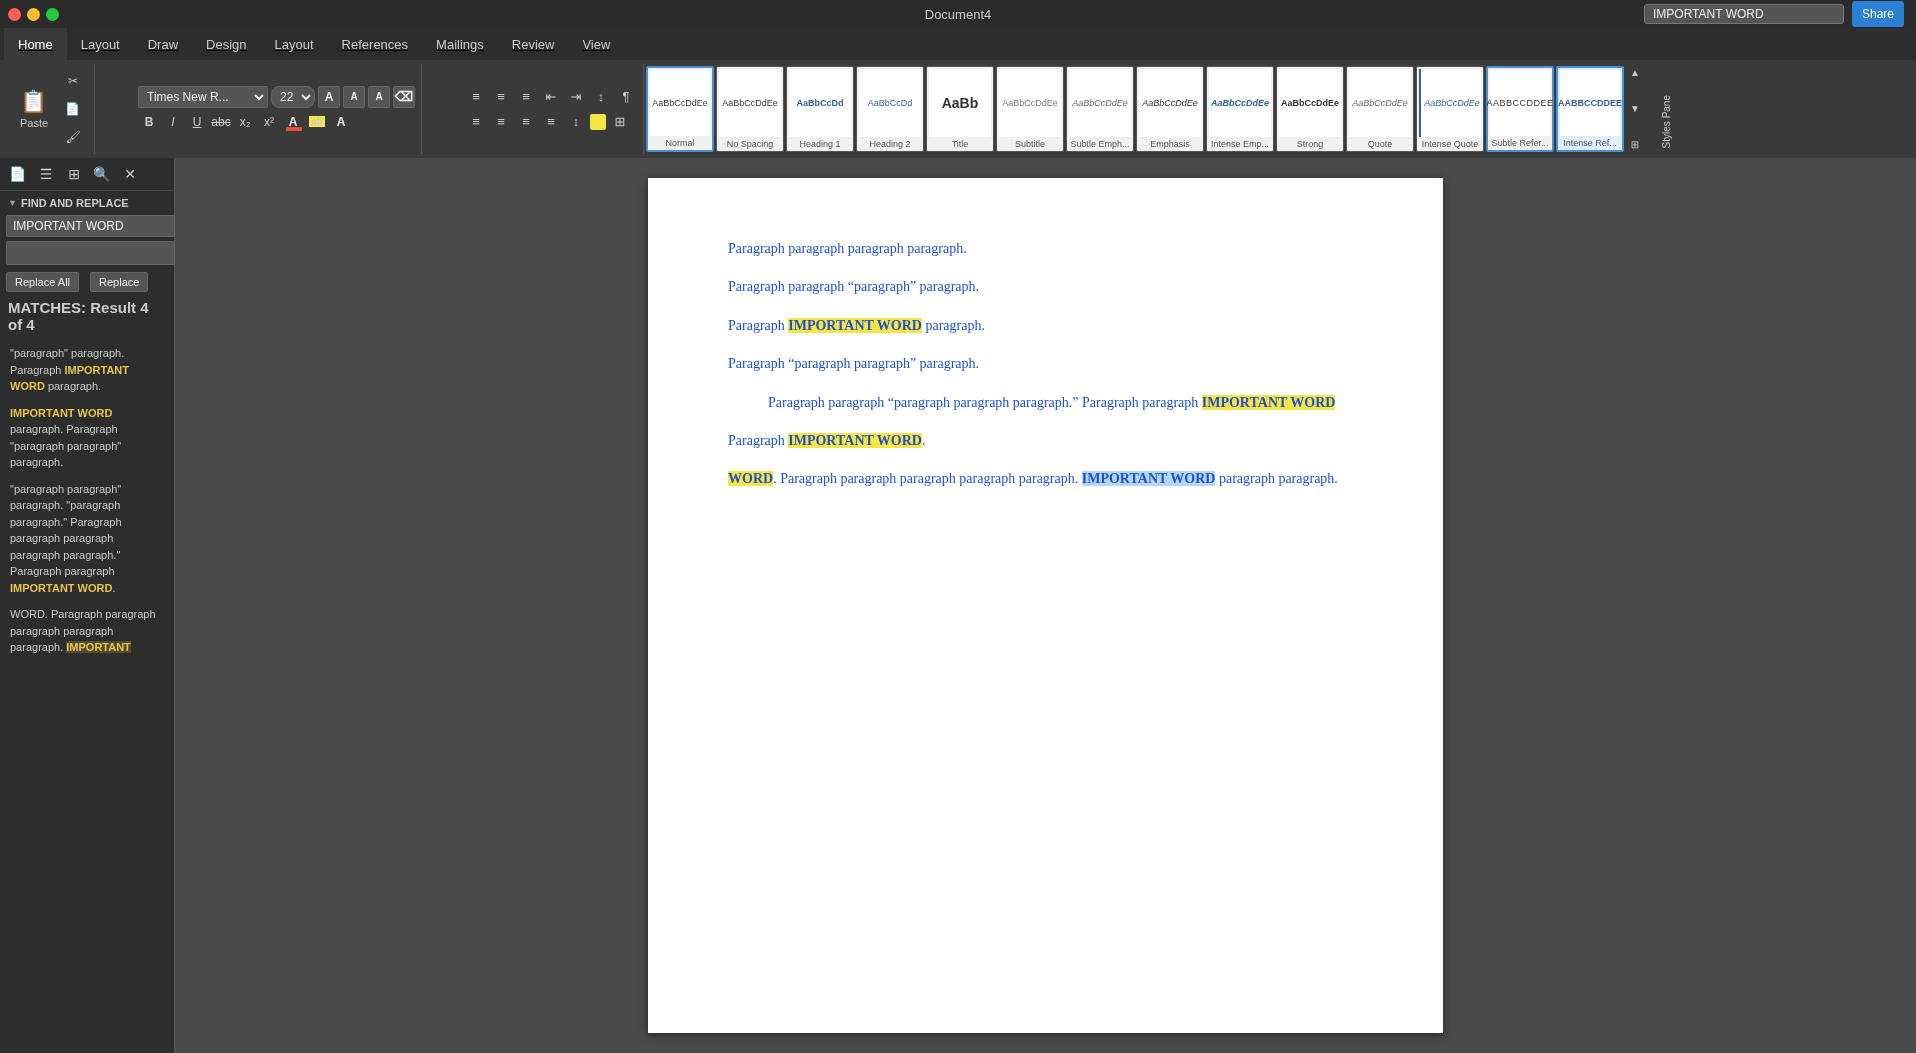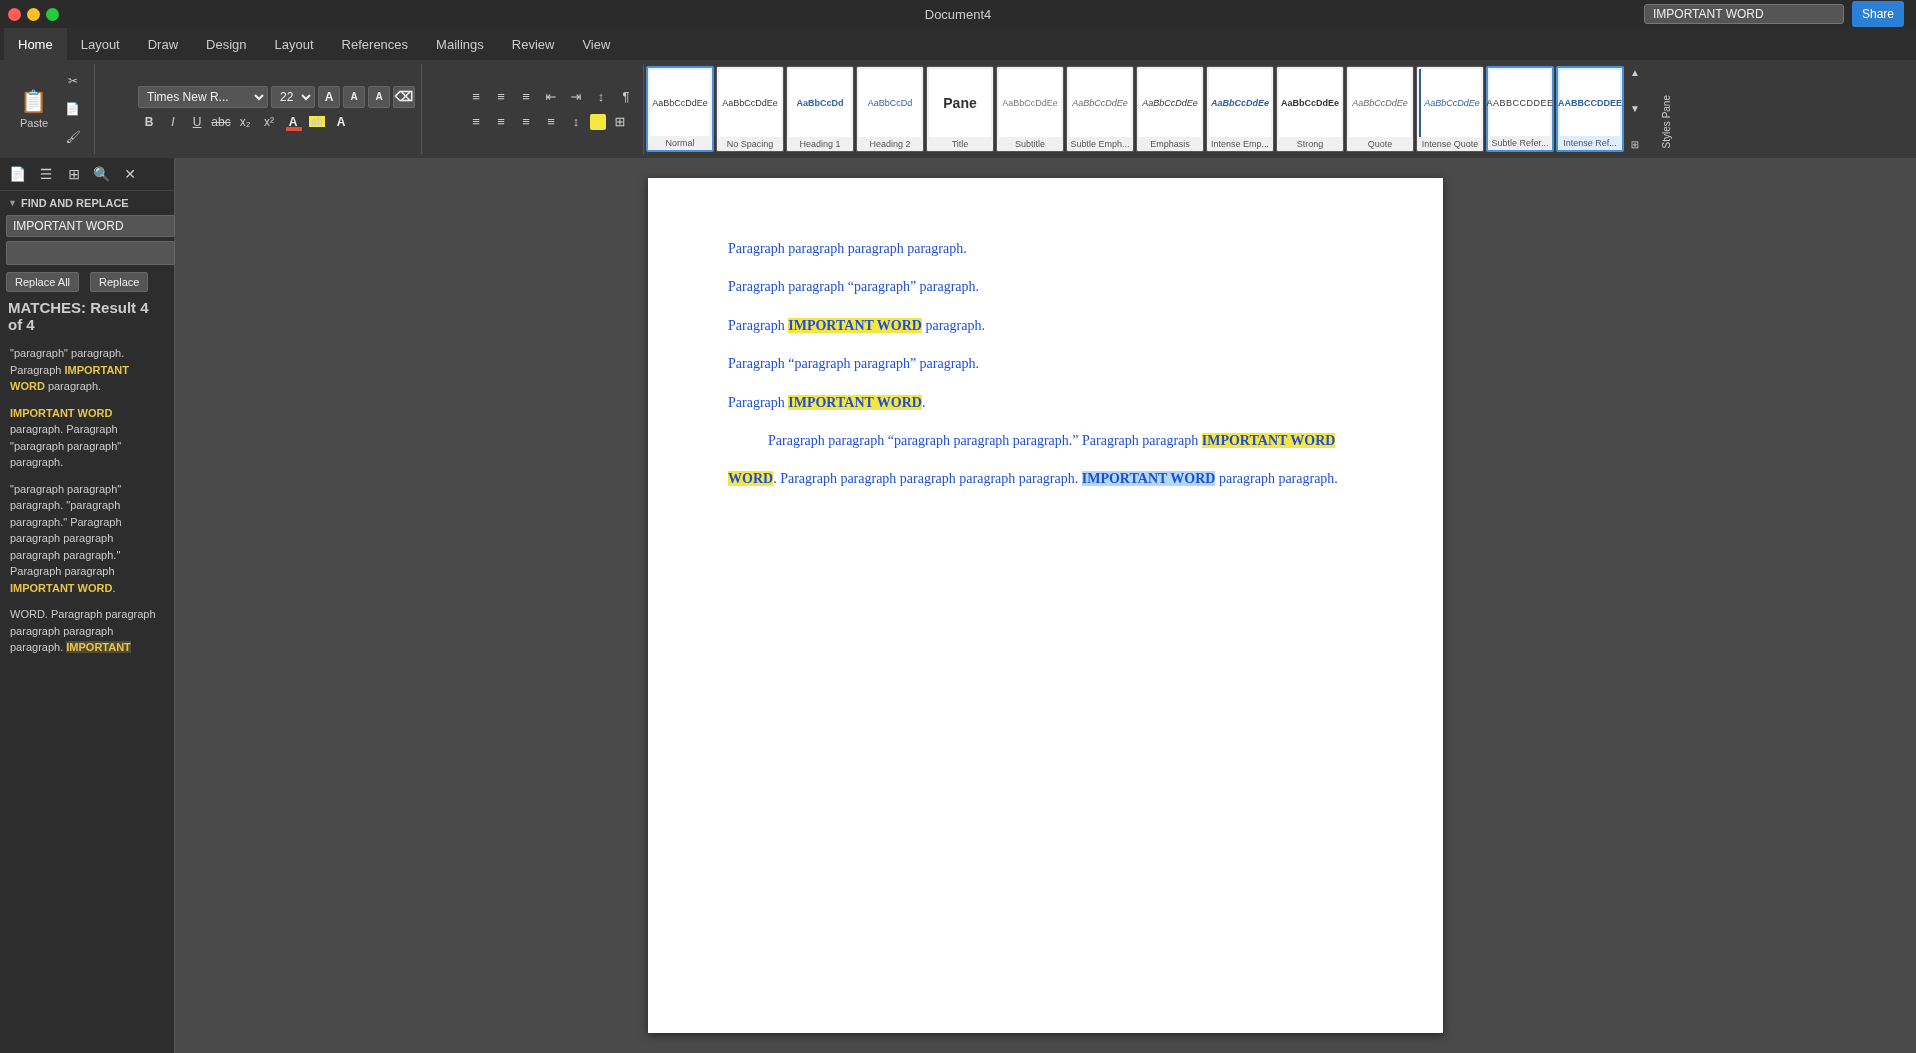--- a/index.html
+++ b/index.html
@@ -36,20 +36,21 @@
       display: flex;
       align-items: center;
       gap: 8px;
     }
     .ribbon-tabs {
       display: flex;
       align-items: flex-start;
       background: #2d2d2d;
       height: 32px;
       padding-left: 4px;
+      text-decoration: underline;
     }
     .ribbon-tab {
       padding: 0 14px;
       height: 100%;
       display: flex;
       align-items: center;
       color: #ccc;
       font-size: 13px;
       cursor: pointer;
     }
@@ -117,21 +118,21 @@
       border-radius: 2px;
       width: 130px;
       cursor: pointer;
     }
     .font-size-select {
       background: #555;
       border: 1px solid #666;
       color: #eee;
       padding: 2px 4px;
       font-size: 12px;
-      border-radius: 2px;
+      border-radius: 8px;
       width: 44px;
       cursor: pointer;
     }
     .small-btn {
       background: #555;
       border: 1px solid #666;
       color: #eee;
       width: 22px; height: 22px;
       display: flex; align-items: center; justify-content: center;
       border-radius: 2px;
@@ -553,21 +554,21 @@
     </div>
     <div class="style-item">
       <div class="style-preview" style="font-size:9px;color:#2e5fa3;font-weight:bold;">AaBbCcDd</div>
       <div class="style-label">Heading 1</div>
     </div>
     <div class="style-item">
       <div class="style-preview" style="font-size:9px;color:#2e5fa3;">AaBbCcDd</div>
       <div class="style-label">Heading 2</div>
     </div>
     <div class="style-item">
-      <div class="style-preview" style="font-size:14px;color:#333;font-weight:bold;">Pane</div>
+      <div class="style-preview" style="font-size:14px;color:#333;font-weight:bold;">AaBb</div>
       <div class="style-label">Title</div>
     </div>
     <div class="style-item">
       <div class="style-preview" style="font-size:9px;color:#777;">AaBbCcDdEe</div>
       <div class="style-label">Subtitle</div>
     </div>
     <div class="style-item">
       <div class="style-preview" style="font-size:9px;color:#666;font-style:italic;">AaBbCcDdEe</div>
       <div class="style-label">Subtle Emph...</div>
     </div>
@@ -673,28 +674,28 @@
       </p>
 
       <p class="doc-paragraph">
         Paragraph <span class="highlight-word">IMPORTANT WORD</span> paragraph.
       </p>
 
       <p class="doc-paragraph">
         Paragraph “paragraph paragraph” paragraph.
       </p>
 
+      <p class="doc-paragraph indented">
+        Paragraph paragraph “paragraph paragraph paragraph.” Paragraph paragraph <span class="highlight-word">IMPORTANT WORD</span>
+      </p>
+
       <p class="doc-paragraph">
         Paragraph <span class="highlight-word">IMPORTANT WORD</span>.
       </p>
 
-      <p class="doc-paragraph indented">
-        Paragraph paragraph “paragraph paragraph paragraph.” Paragraph paragraph <span class="highlight-word">IMPORTANT WORD</span>
-      </p>
-
       <p class="doc-paragraph">
         <span class="highlight-word">WORD</span>. Paragraph paragraph paragraph paragraph paragraph. <span class="highlight-word-selected">IMPORTANT WORD</span> paragraph paragraph.
       </p>
 
     </div>
   </div>
 
 </div>
 
 </body></html>

